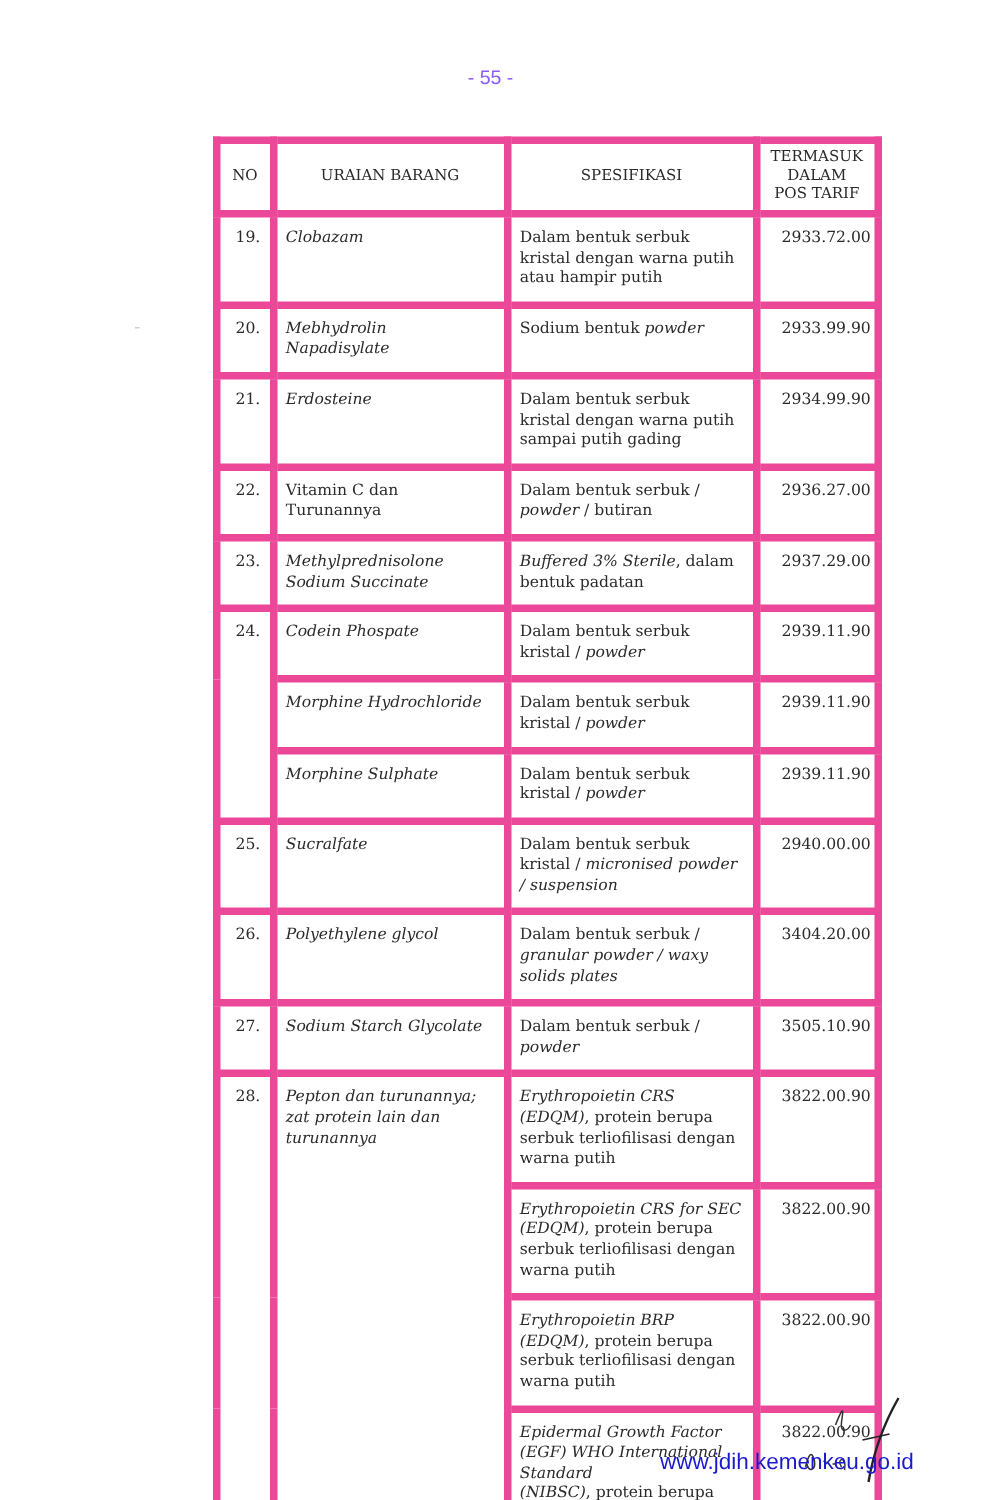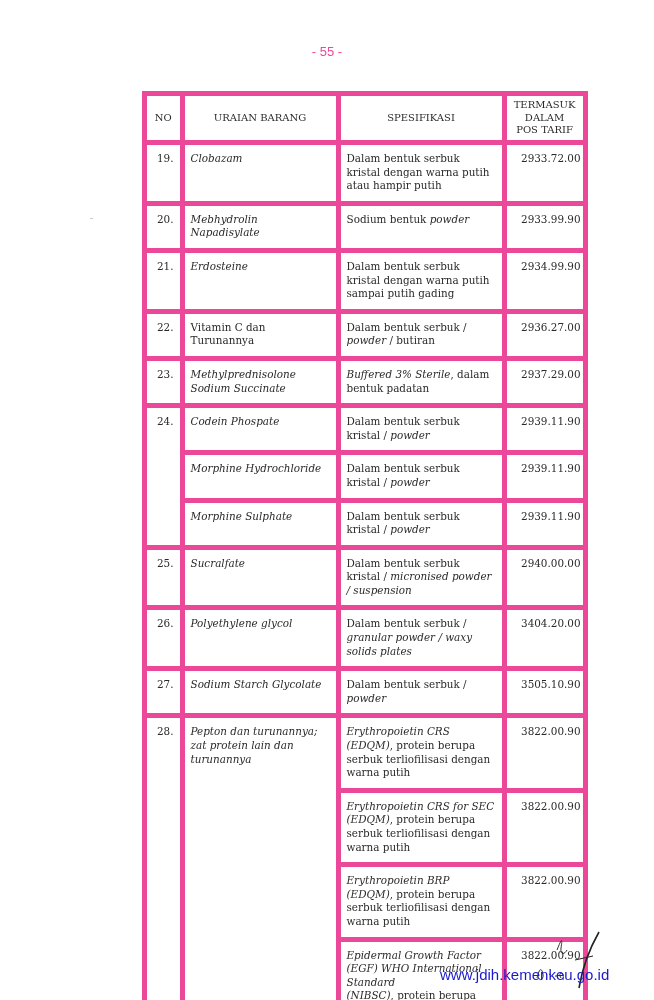--- a/index.html
+++ b/index.html
@@ -1,19 +1,19 @@
 <!DOCTYPE html>
 <html><head>
 <meta charset="utf-8">
 <style>
   html, body { margin:0; padding:0; background:#ffffff; }
   body { width:654px; height:1000px; position:relative; overflow:hidden;
          font-family:"DejaVu Serif", serif; color:#2a2a2a; }
   .page-number { position:absolute; top:44px; left:0; width:654px; text-align:center;
-                 font-family:"Liberation Sans", sans-serif; font-size:13px; color:#ec4899; }
+                 font-family:"Liberation Sans", sans-serif; font-size:13px; color:#8b5cf6; }
   table.tbl { position:absolute; left:142px; top:91px; border-collapse:collapse;
               font-size:10.4px; line-height:13.6px; }
   table.tbl td, table.tbl th { border:5px solid #ec4899; vertical-align:top; padding:0; }
   th { font-weight:normal; text-align:center; vertical-align:middle !important; font-size:10px; line-height:12.5px; }
   .c-no { width:37px; }
   .c-ur { width:156px; }
   .c-sp { width:166px; }
   .c-pt { width:81px; }
   td .in { padding:7px 6px 8px 6px; }
   td.no .in { padding-left:10px; }

